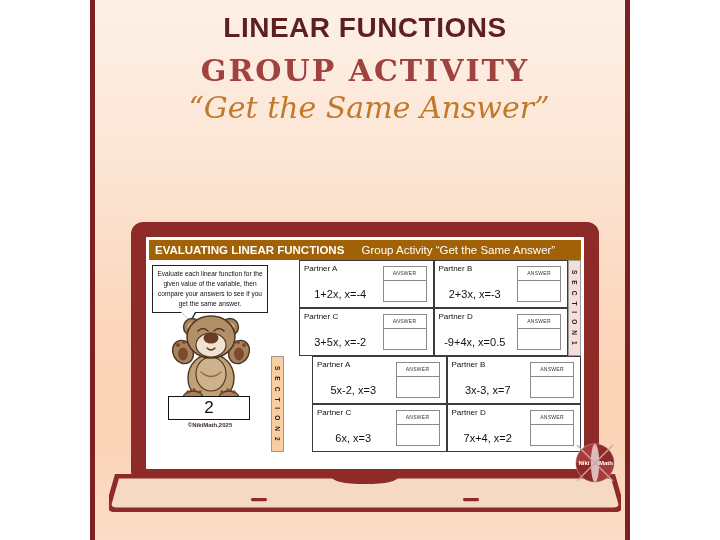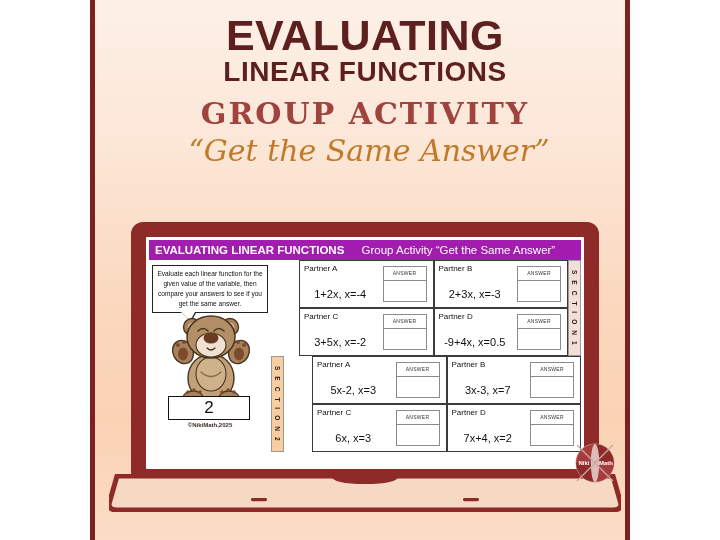--- a/index.html
+++ b/index.html
@@ -26,21 +26,21 @@
 
   
   #laptop{position:absolute;left:36px;top:222px;width:468px;}
   .lid{border:7px solid #8e2b28;border-radius:12px;background:#8e2b28;padding:4px;}
   .lid-inner{border:4px solid #8e2b28;border-radius:5px;background:#ffffff;
              padding:3px;}
   .screen{background:#ffffff;height:226px;position:relative;overflow:hidden;}
   .base{position:absolute;left:-22px;top:252px;width:512px;height:38px;}
 
   
-  .ws-header{background:#a21caf;color:#fff;font-size:11.5px;
+  .ws-header{background:#a16207;color:#fff;font-size:11.5px;
              padding:4px 6px;white-space:nowrap;font-weight:600;}
   .ws-header .h2{margin-left:14px;font-weight:500;}
   .ws-body{display:flex;height:192px;}
   .left-col{width:122px;position:relative;padding-top:3px;}
   .bubble{border:1.3px solid #222;background:#fff;margin:2px 3px 0 3px;
           padding:3px 3px;font-size:6.6px;line-height:1.5;text-align:center;
           color:#111;position:relative;}
   .bubble:after{content:"";position:absolute;left:28px;bottom:-9px;
        border-left:9px solid transparent;border-right:5px solid transparent;
        border-top:9px solid #fff;filter:drop-shadow(1px 1px 0 #222);}
@@ -74,21 +74,20 @@
   
   #logo{position:absolute;left:474px;top:437px;width:52px;height:52px;}
   .lg-txt{position:absolute;font-size:6px;color:#fff;font-weight:bold;}
 </style>
 </head>
 <body>
 
 <div id="poster">
 
   <div class="title-wrap">
-    <div class="t-line t1">EVALUATING</div>
     <div class="t-line t2">LINEAR FUNCTIONS</div>
     <div class="sub1">GROUP ACTIVITY</div>
     <div class="sub2">“Get the Same Answer”</div>
   </div>
 
   <div id="laptop">
     <div class="lid">
       <div class="lid-inner">
         <div class="screen">
 

